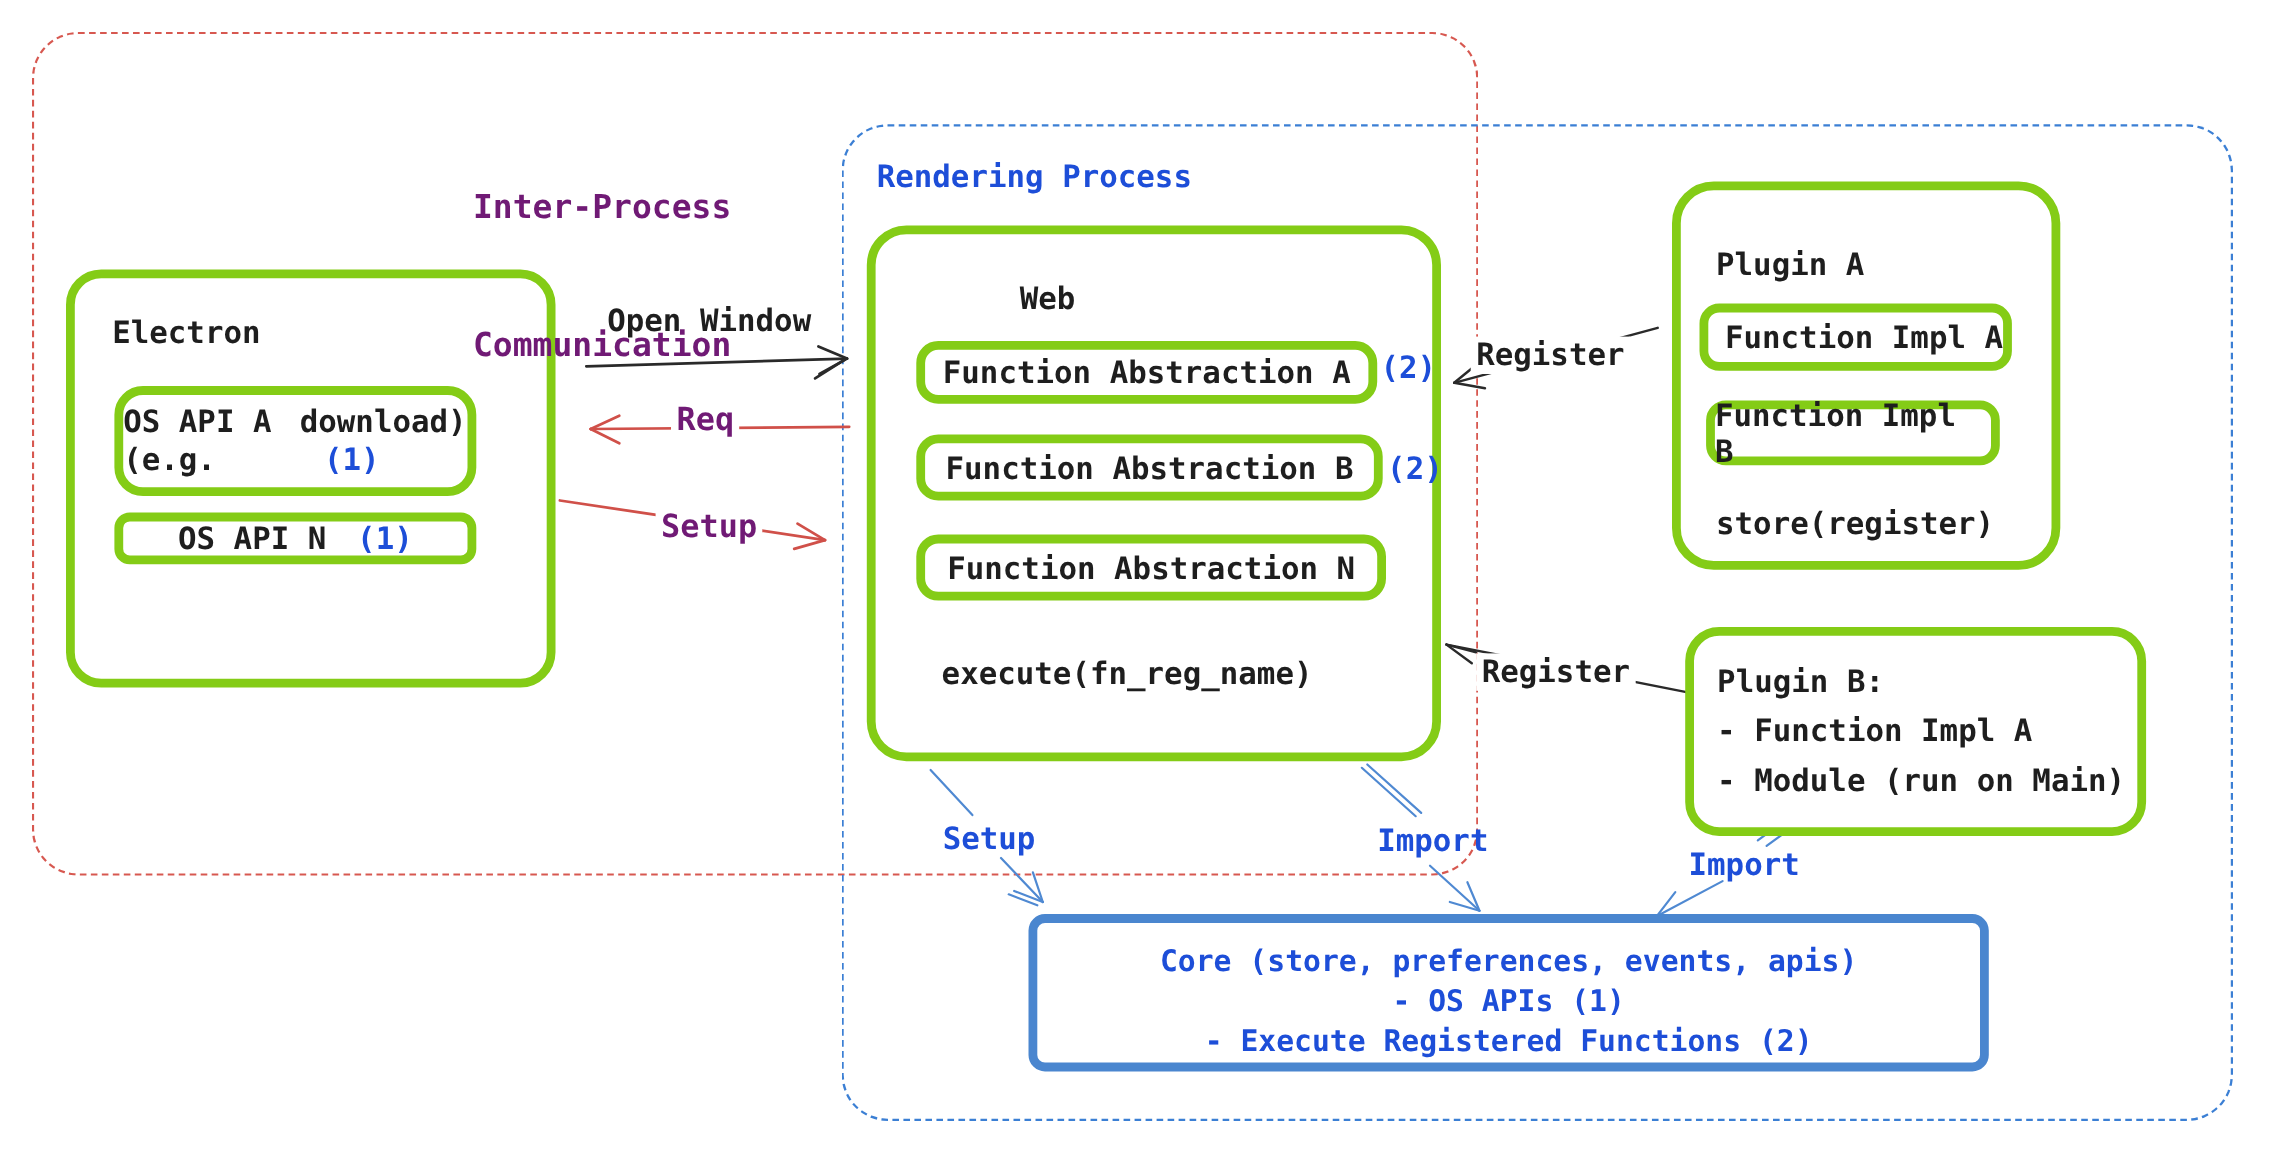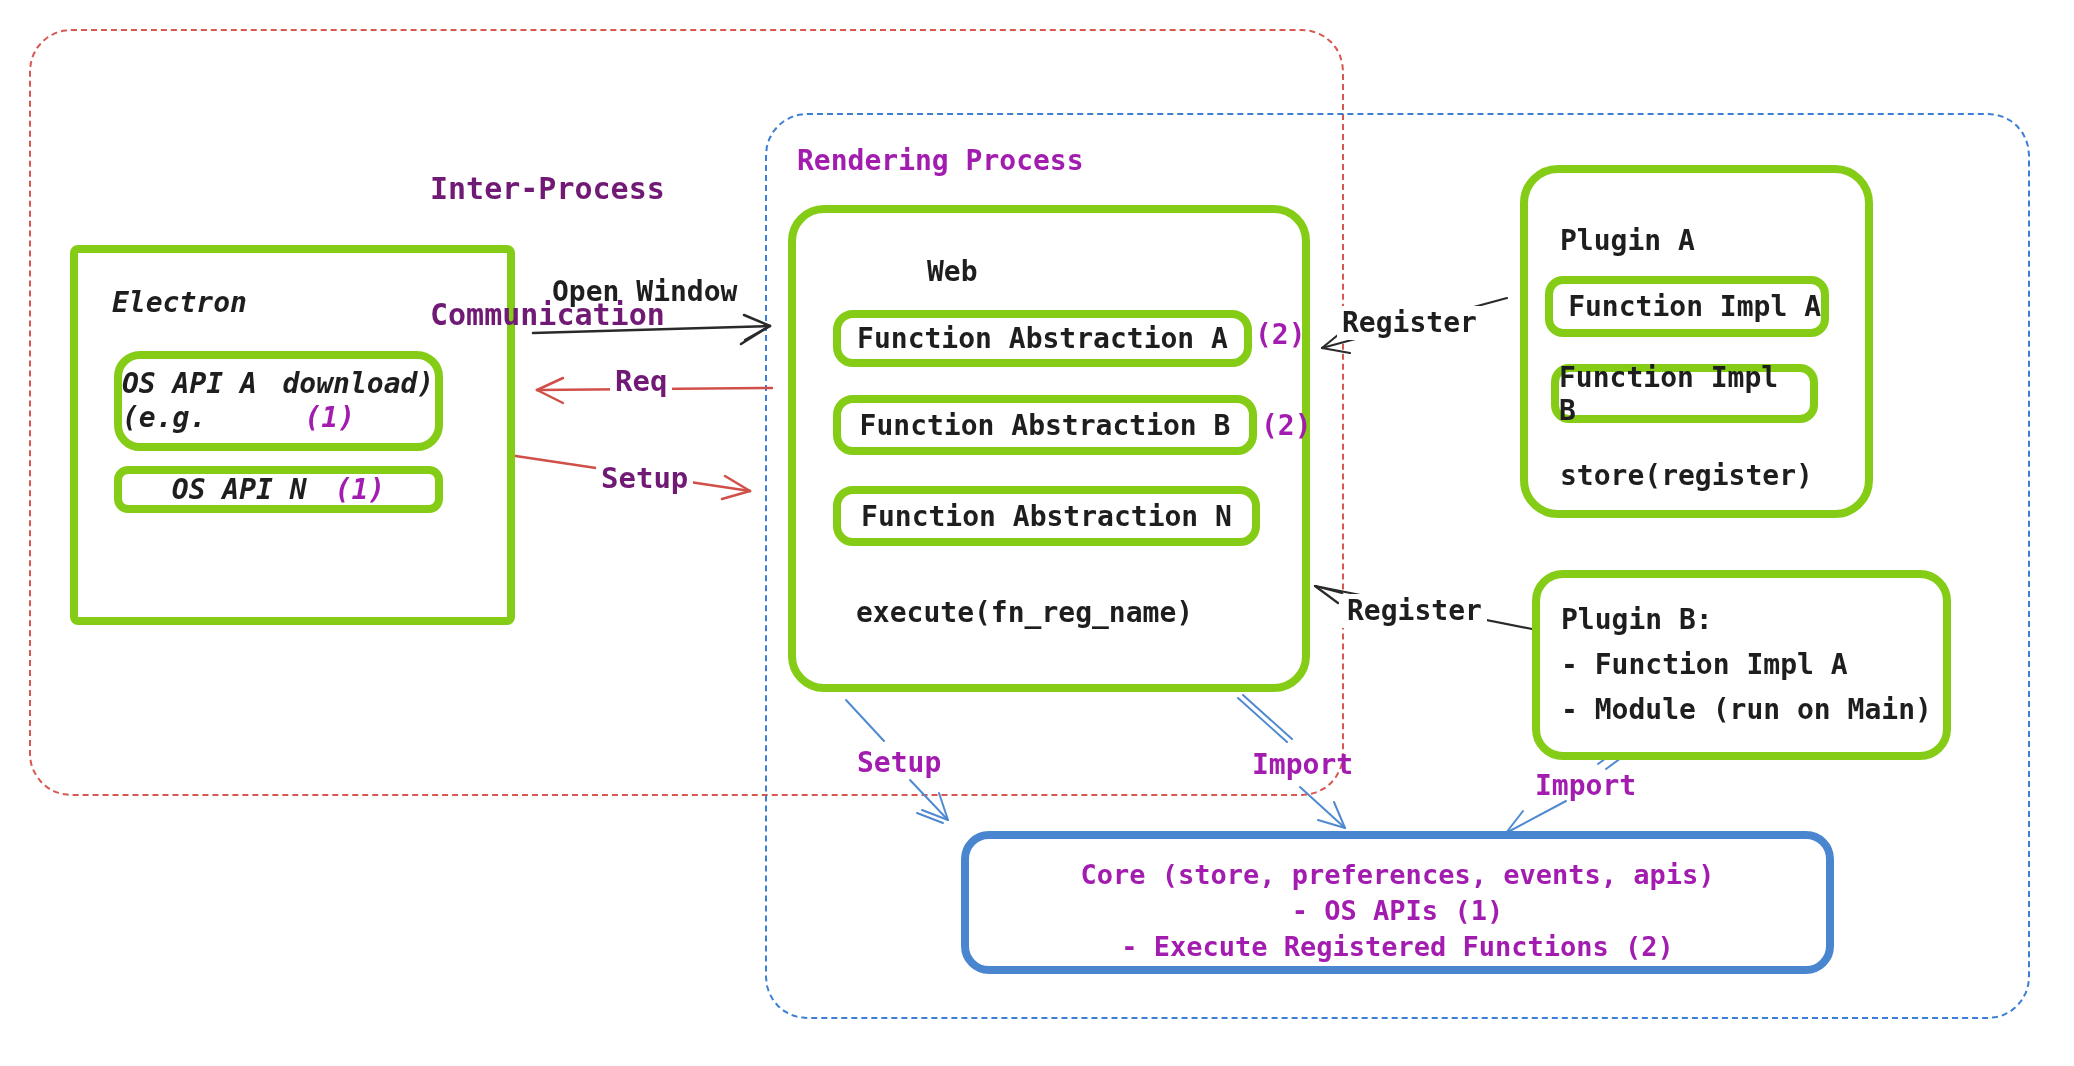--- a/index.html
+++ b/index.html
@@ -10,21 +10,21 @@
     font-family:"DejaVu Sans Mono", monospace;
     font-weight:bold;
     color:#1e1e1e;
     overflow:hidden;
   }
   .frame{position:absolute;border:2.5px dashed;border-radius:42px;z-index:1;}
   #arrows{position:absolute;left:0;top:0;z-index:2;}
   .box{position:absolute;background:#ffffff;border:8px solid #84cc16;z-index:3;box-sizing:border-box;}
   .lbl{position:absolute;white-space:pre;z-index:4;line-height:1.15;}
   .center{display:flex;align-items:center;justify-content:center;}
-  .blue{color:#a21caf;}
+  .blue{color:#1d4ed8;}
   .red{color:#701a75;}
   .whitebg{background:#ffffff;padding:1px 5px;}
   .fs28{font-size:28px;}
   .fs30{font-size:30px;}
 </style>
 </head>
 <body>
 
 <div id="canvas">
 
@@ -88,21 +88,21 @@
       <path d="M1506,833 L1534,832"></path>
     </g>
   </svg>
 
   <div class="lbl red fs30" style="left:430px;top:84px;line-height:42px;">
     <div>Inter-Process</div>
     <div>Communication</div>
   </div>
   <div class="lbl blue fs28" style="left:797px;top:145px;">Rendering Process</div>
 
-  <div class="box" style="left:70px;top:245px;width:445px;height:380px;border-radius:8px;font-style:italic;">
+  <div class="box" style="left:60px;top:245px;width:445px;height:380px;border-radius:32px;">
     <div class="lbl fs28" style="left:34px;top:34px;">Electron</div>
     <div class="box center" style="left:36px;top:98px;width:329px;height:100px;border-radius:26px;line-height:34px;">
       <div class="fs28">OS API A (e.g.</div>
       <div class="fs28">
         <span>download)</span><span class="blue" style="margin-left:22px;">(1)</span>
       </div>
     </div>
     <div class="box center" style="left:36px;top:213px;width:329px;height:47px;border-radius:14px;">
       <span class="fs28">OS API N</span>
       <span class="fs28 blue" style="margin-left:28px;">(1)</span>
@@ -135,21 +135,21 @@
     </div>
     <div class="lbl fs28" style="left:32px;top:287px;">store(register)</div>
   </div>
 
   <div class="box" style="left:1532px;top:570px;width:419px;height:190px;border-radius:31px;">
     <div class="lbl fs28" style="left:21px;top:26px;">Plugin B:</div>
     <div class="lbl fs28" style="left:21px;top:71px;">- Function Impl A</div>
     <div class="lbl fs28" style="left:21px;top:116px;">- Module (run on Main)</div>
   </div>
 
-  <div class="box" style="left:935px;top:831px;width:873px;height:143px;border-radius:28px;border-color:#4a86cf;margin-left:26px;">
+  <div class="box" style="left:935px;top:831px;width:873px;height:143px;border-radius:15px;border-color:#4a86cf;">
     <div class="blue" style="font-size:27px;line-height:36px;text-align:center;padding-top:18px;">
       <div>Core (store, preferences, events, apis)</div>
       <div>- OS APIs (1)</div>
       <div>- Execute Registered Functions (2)</div>
     </div>
   </div>
 
   <div class="lbl fs28" style="left:552px;top:276px;">Open Window</div>
   <div class="lbl red whitebg" style="left:610px;top:364px;font-size:29px;">Req</div>
   <div class="lbl red whitebg" style="left:596px;top:461px;font-size:29px;">Setup</div>

